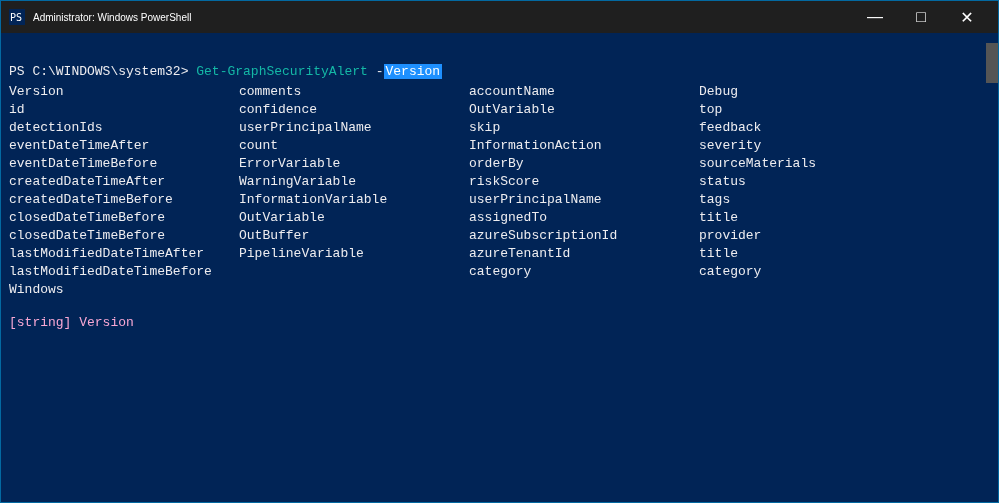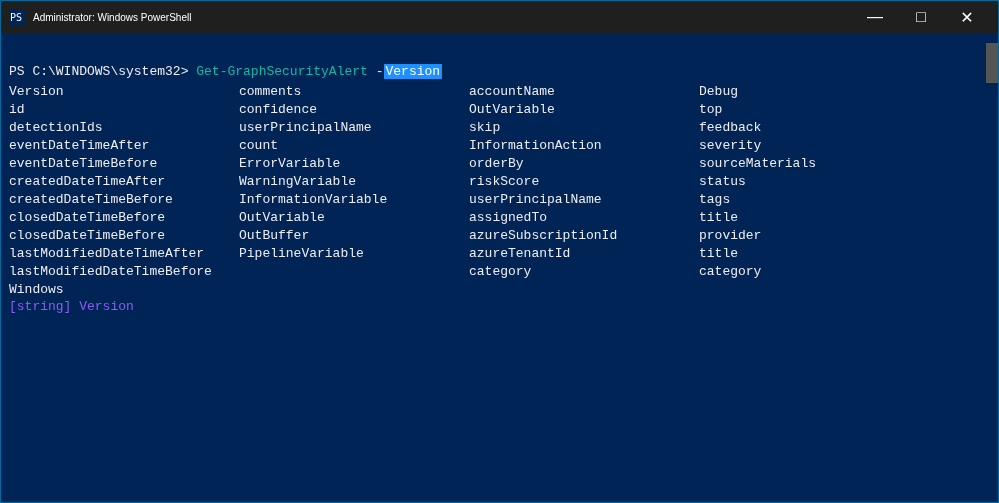--- a/index.html
+++ b/index.html
@@ -83,22 +83,22 @@
       margin-top: 2px;
     }
 
     .output-item {
       color: #eeedf0;
       line-height: 18px;
       white-space: nowrap;
     }
 
     .result-line {
-      margin-top: 0;
-      color: #8b5cf6;
+      margin-top: 16px;
+      color: #f9a8d4;
     }
 
     .scrollbar {
       position: absolute;
       right: 0;
       top: 0;
       width: 12px;
       height: 100%;
       background: #012456;
     }

